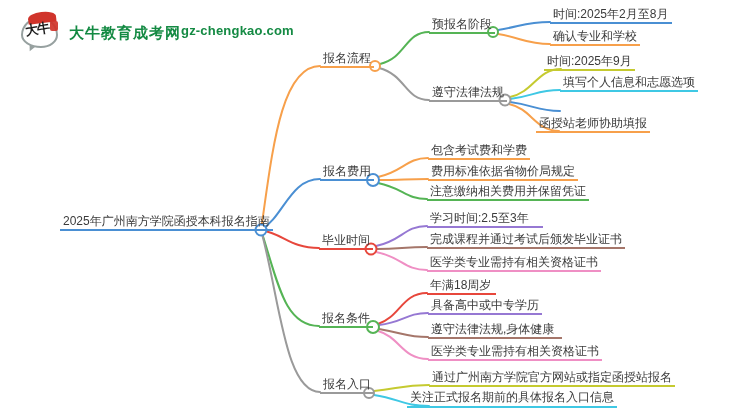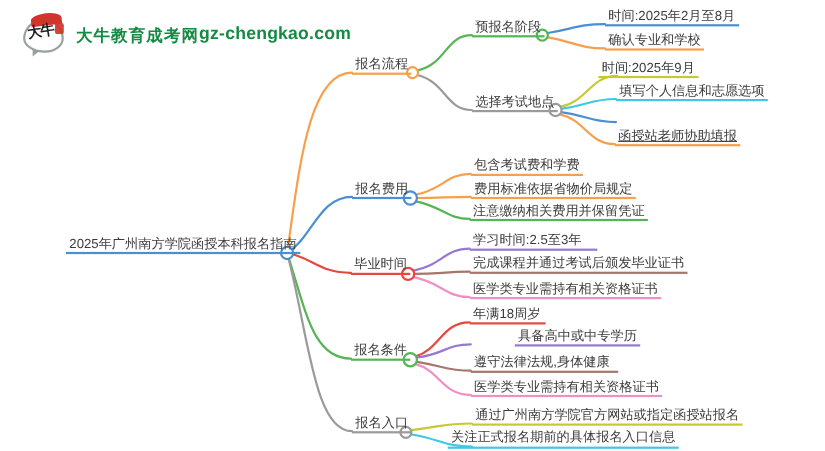--- a/index.html
+++ b/index.html
@@ -23,21 +23,21 @@
   .logo-arc{position:absolute;left:8px;top:0px;width:28px;height:11px;background:var(--c,#d0342b);
             border-radius:100% 100% 20% 20%/100% 100% 0% 0%;transform:rotate(-7deg)}
   .logo-seal{position:absolute;right:4px;top:9px;width:8px;height:10px;background:var(--c,#d0342b);
              border-radius:2px;opacity:.92}
   .bubble-text{position:absolute;left:5px;top:10px;width:30px;font-size:13px;line-height:13px;
                font-weight:bold;color:#1c1c1c;transform:rotate(-9deg);letter-spacing:-1px;
                font-family:"DejaVu Serif","Liberation Serif",serif}
   .logo-textcol{display:flex;flex-direction:row}
   .logo-title{font-size:15px;font-weight:bold;color:var(--c,#148a43);letter-spacing:1px;line-height:17px}
   .logo-divider{height:2px;background:var(--c,#148a43);opacity:.55;margin:1px 0 1px 0}
-  .logo-url{font-size:16px;font-weight:bold;color:var(--c,#148a43);letter-spacing:.2px;line-height:13px}
+  .logo-url{font-size:13px;font-weight:bold;color:var(--c,#148a43);letter-spacing:.2px;line-height:13px}
 </style>
 </head>
 <body>
 
 <div class="stage">
 
   <svg class="edges" viewBox="0 0 750 410">
 
     <path class="edge" d="M261,230 C272,155 280,66 320,66" style="--c: #f7a04b;"></path>
     <path class="edge" d="M261,230 C284,216 290,179 320,179" style="--c: #4a8fd3;"></path>
@@ -96,38 +96,38 @@
       <div class="logo-url" style="--c: #148a43;">gz-chengkao.com</div>
     </div>
   </header>
 
   <div class="node root-node" style="left: 60px; top: 214px; min-width: 200px; --c: #4a8fd3;">2025年广州南方学院函授本科报名指南</div>
 
   <div class="node" style="left: 320px; top: 51px; min-width: 50px; --c: #f7a04b;">报名流程</div>
   <div class="node" style="left: 429px; top: 17px; min-width: 59px; --c: #55b455;">预报名阶段</div>
   <div class="node" style="left: 550px; top: 7px; min-width: 122px; --c: #4a8fd3;">时间:2025年2月至8月</div>
   <div class="node" style="left: 550px; top: 29px; min-width: 88px; --c: #f7a04b;">确认专业和学校</div>
-  <div class="node" style="left: 429px; top: 85px; min-width: 73px; --c: #9a9a9a;">选择考试地点</div>
+  <div class="node" style="left: 429px; top: 85px; min-width: 73px; --c: #9a9a9a;">遵守法律法规</div>
   <div class="node" style="left: 544px; top: 54px; min-width: 88px; --c: #c5ca30;">时间:2025年9月</div>
   <div class="node" style="left: 560px; top: 75px; min-width: 131px; --c: #3fc8e4;">填写个人信息和志愿选项</div>
-  <div class="node" style="left: 559px; top: 116px; min-width: 110px; text-decoration: underline; --c: #f7a04b;">函授站老师协助填报</div>
+  <div class="node" style="left: 536px; top: 116px; min-width: 110px; --c: #f7a04b;">函授站老师协助填报</div>
 
   <div class="node" style="left: 320px; top: 164px; min-width: 50px; --c: #4a8fd3;">报名费用</div>
   <div class="node" style="left: 428px; top: 143px; min-width: 101px; --c: #f7a04b;">包含考试费和学费</div>
   <div class="node" style="left: 428px; top: 164px; min-width: 147px; --c: #f7a04b;">费用标准依据省物价局规定</div>
   <div class="node" style="left: 427px; top: 184px; min-width: 156px; --c: #55b455;">注意缴纳相关费用并保留凭证</div>
 
   <div class="node" style="left: 319px; top: 233px; min-width: 48px; --c: #e7473c;">毕业时间</div>
   <div class="node" style="left: 427px; top: 211px; min-width: 116px; --c: #9678d3;">学习时间:2.5至3年</div>
   <div class="node" style="left: 427px; top: 232px; min-width: 190px; --c: #a5766a;">完成课程并通过考试后颁发毕业证书</div>
   <div class="node" style="left: 427px; top: 255px; min-width: 157px; --c: #ef8fc4;">医学类专业需持有相关资格证书</div>
 
   <div class="node" style="left: 319px; top: 311px; min-width: 50px; --c: #55b455;">报名条件</div>
   <div class="node" style="left: 427px; top: 278px; min-width: 69px; --c: #e7473c;">年满18周岁</div>
-  <div class="node" style="left: 428px; top: 298px; min-width: 112px; margin-left: 40px; --c: #9678d3;">具备高中或中专学历</div>
+  <div class="node" style="left: 428px; top: 298px; min-width: 112px; --c: #9678d3;">具备高中或中专学历</div>
   <div class="node" style="left: 428px; top: 322px; min-width: 134px; --c: #a5766a;">遵守法律法规,身体健康</div>
   <div class="node" style="left: 428px; top: 344px; min-width: 167px; --c: #ef8fc4;">医学类专业需持有相关资格证书</div>
 
   <div class="node" style="left: 320px; top: 377px; min-width: 48px; --c: #9a9a9a;">报名入口</div>
   <div class="node" style="left: 429px; top: 370px; min-width: 230px; --c: #c5ca30;">通过广州南方学院官方网站或指定函授站报名</div>
   <div class="node" style="left: 407px; top: 391px; min-width: 201px; font-family: Liberation Mono, monospace; --c: #3fc8e4;">关注正式报名期前的具体报名入口信息</div>
 
 </div>
 
 </body></html>

